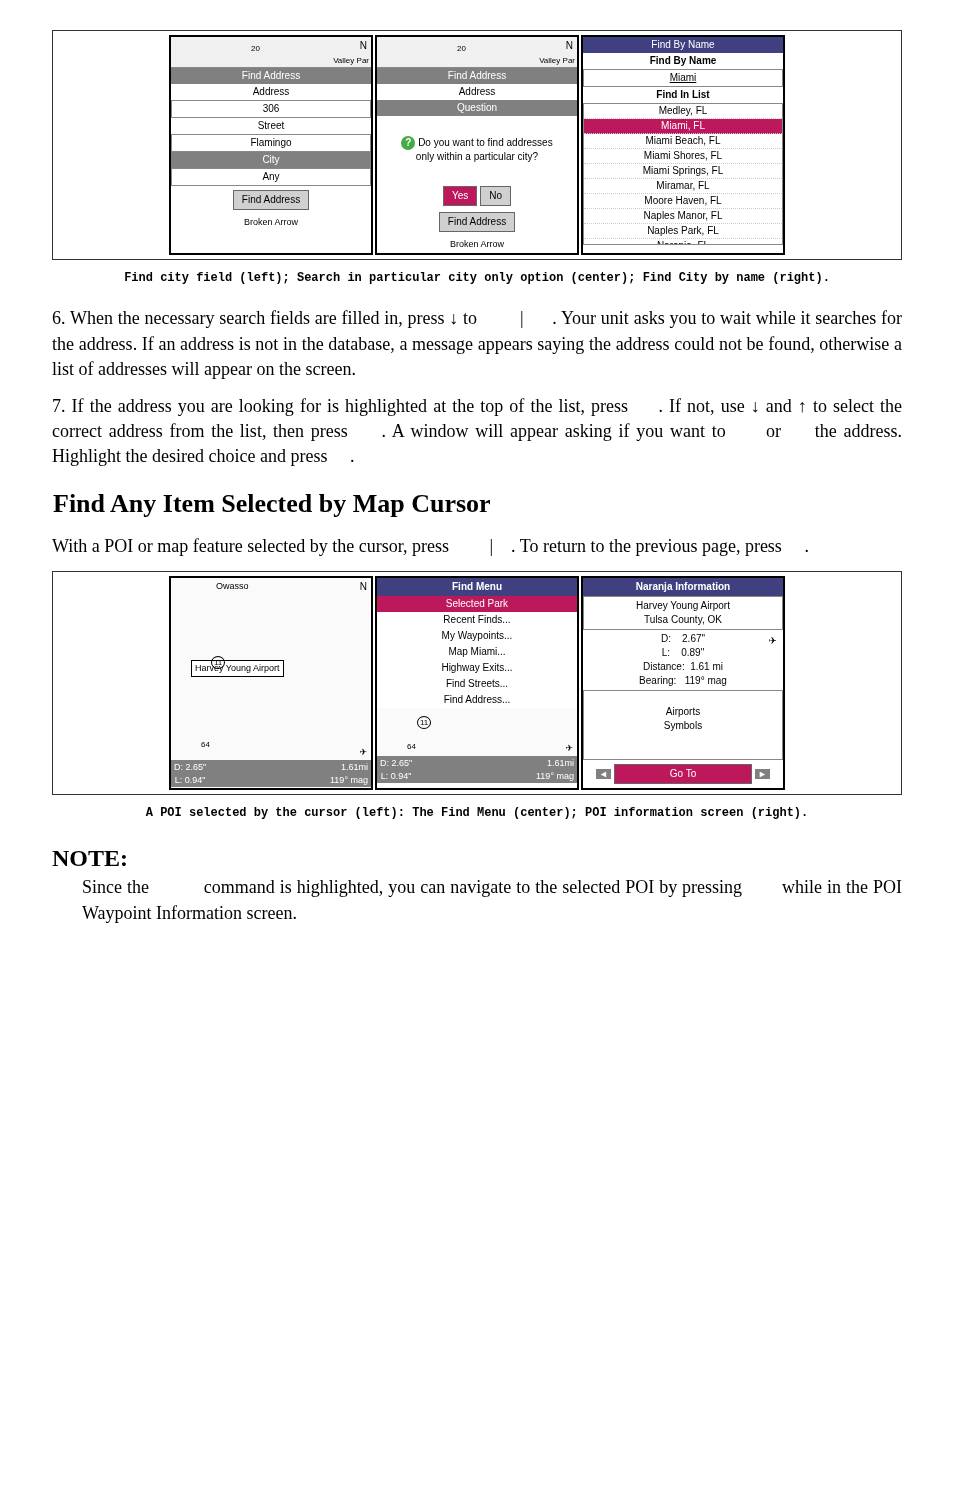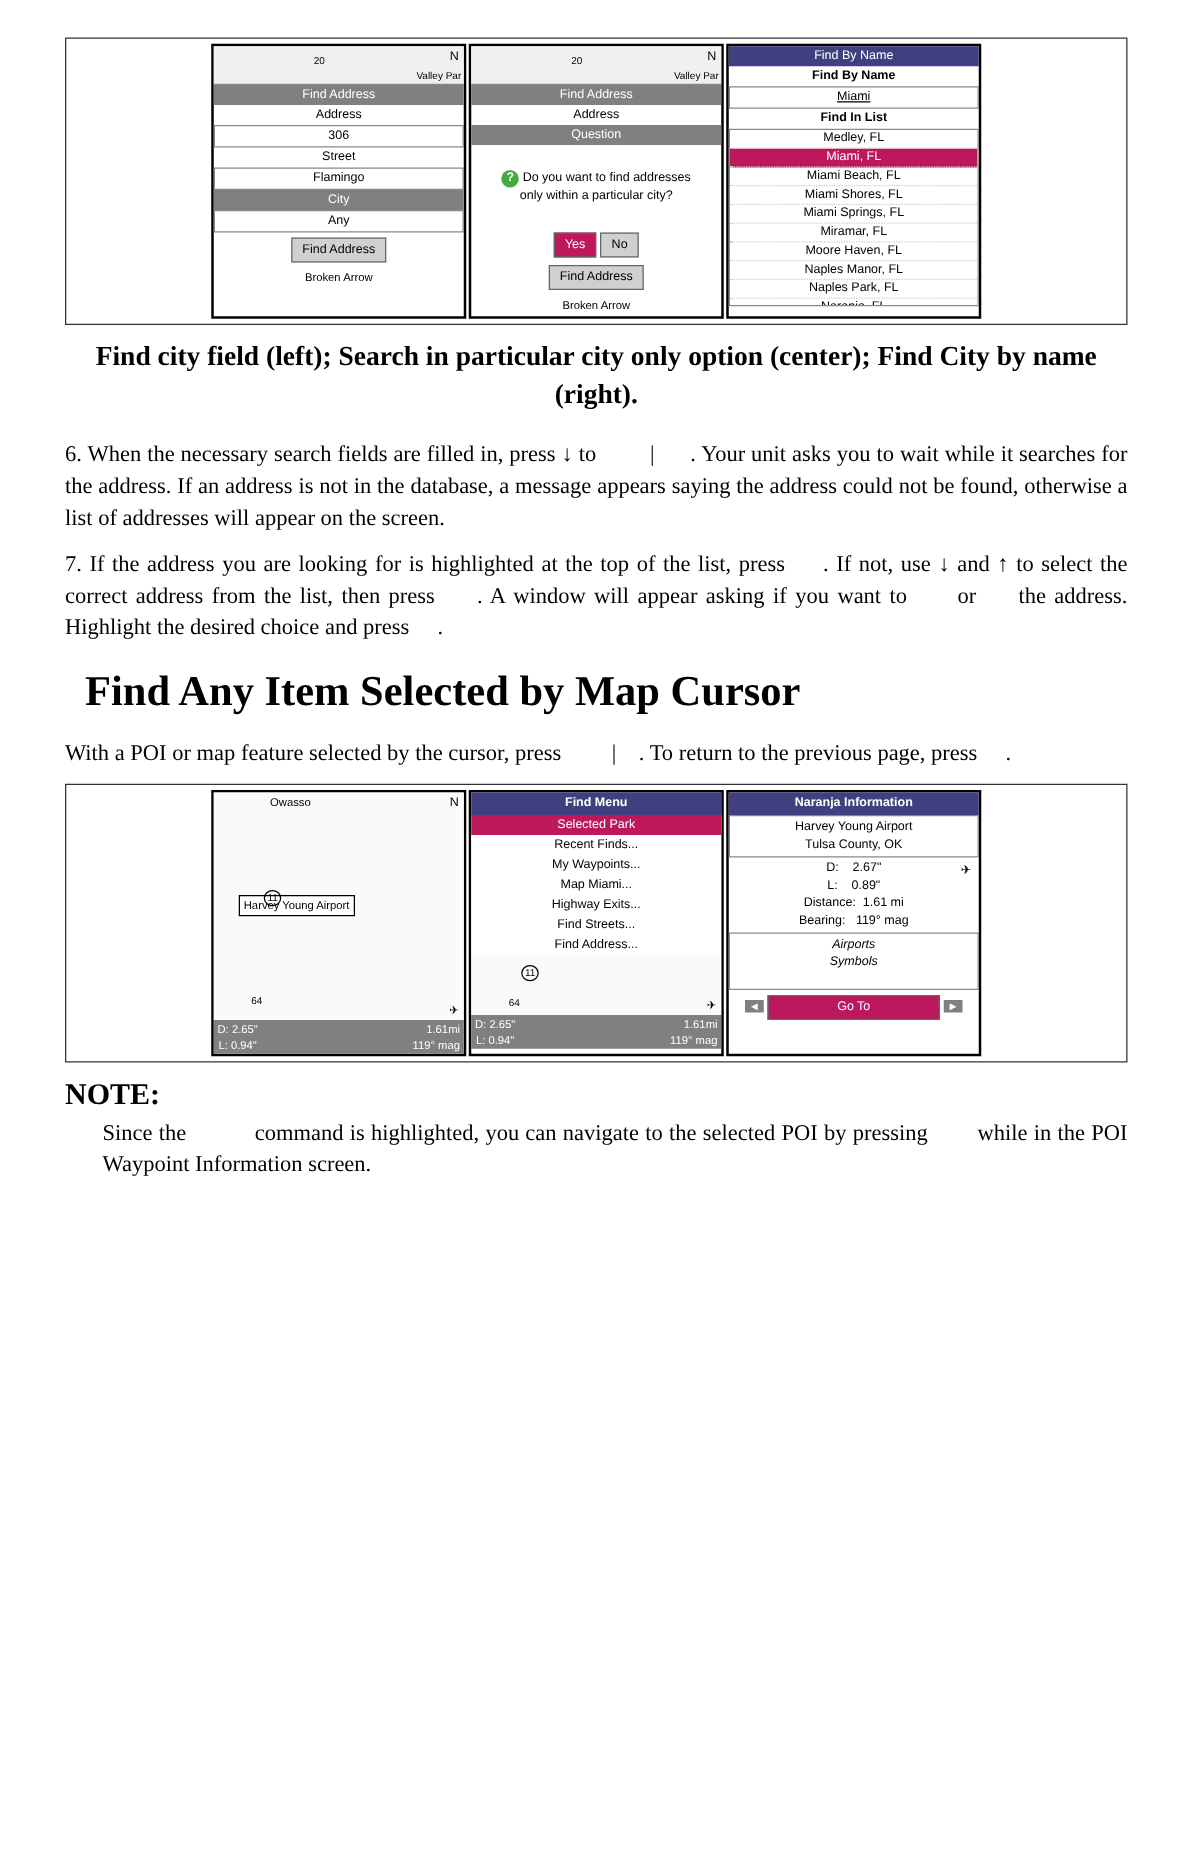--- a/index.html
+++ b/index.html
@@ -63,35 +63,35 @@
     }
     .panel-list-item {
       padding: 0 4px;
       border-bottom: 1px dotted #ccc;
     }
     .highlighted {
       background: #be185d;
       color: #fff;
     }
     .caption {
-      font-family: Liberation Serif, serif;
+      font-family: Liberation Mono, monospace;
       font-weight: bold;
       text-align: center;
       margin: 8px 0 20px 0;
-      font-size: 22px;
+      font-size: 12px;
     }
     .step-text {
       text-align: justify;
       margin: 12px 0;
     }
     h2 {
       font-family: 'Century Schoolbook', 'Times New Roman', serif;
       font-weight: bold;
-      font-size: 34px;
-      margin: 16px 0 10px 16px;
+      font-size: 26px;
+      margin: 16px 0 10px 1px;
     }
     .note-block {
       margin: 10px 0;
     }
     .note-heading {
       font-weight: bold;
       font-size: 24px;
     }
     .note-body {
       margin-left: 30px;
@@ -292,31 +292,32 @@
         <div>Harvey Young Airport</div>
         <div>Tulsa County, OK</div>
       </div>
       <div style="padding:2px;font-size:10px;position:relative;">
         <div><span>D:</span>&nbsp;&nbsp;&nbsp;&nbsp;<span>2.67"</span></div>
         <div><span>L:</span>&nbsp;&nbsp;&nbsp;&nbsp;<span>0.89"</span></div>
         <div><span>Distance:</span>&nbsp;&nbsp;<span>1.61 mi</span></div>
         <div><span>Bearing:</span>&nbsp;&nbsp;&nbsp;<span>119° mag</span></div>
         <span style="position:absolute;top:4px;right:6px;">✈</span>
       </div>
-      <div style="border:1px solid #888;padding:2px;font-size:10px;height:40px;font-style:italic;">
+      <div style="border:1px solid #888;padding:14px;font-size:10px;height:40px;">
         <div>Airports</div>
         <div>Symbols</div>
       </div>
       <div style="padding:4px;">
         <span style="background:#808080;color:#fff;padding:0 3px;font-size:9px;">◄</span>
         <span class="panel-button highlighted" style="width:120px;">Go To</span>
         <span style="background:#808080;color:#fff;padding:0 3px;font-size:9px;">►</span>
       </div>
     </div>
   </div>
+  <div class="caption">A POI selected by the cursor (left): The Find Menu (center); POI information screen (right).</div>
 </div>
 
 <div class="note-block">
   <div class="note-heading">NOTE:</div>
   <div class="note-body">
     <span>Since the </span>&nbsp;&nbsp;&nbsp;&nbsp;&nbsp;&nbsp;&nbsp;&nbsp;&nbsp;&nbsp;<span>command is highlighted, you can navigate to the selected POI by pressing </span>&nbsp;&nbsp;&nbsp;&nbsp;&nbsp;&nbsp;&nbsp;<span>while in the POI Waypoint Information screen.</span>
   </div>
 </div>
 
 </body></html>

